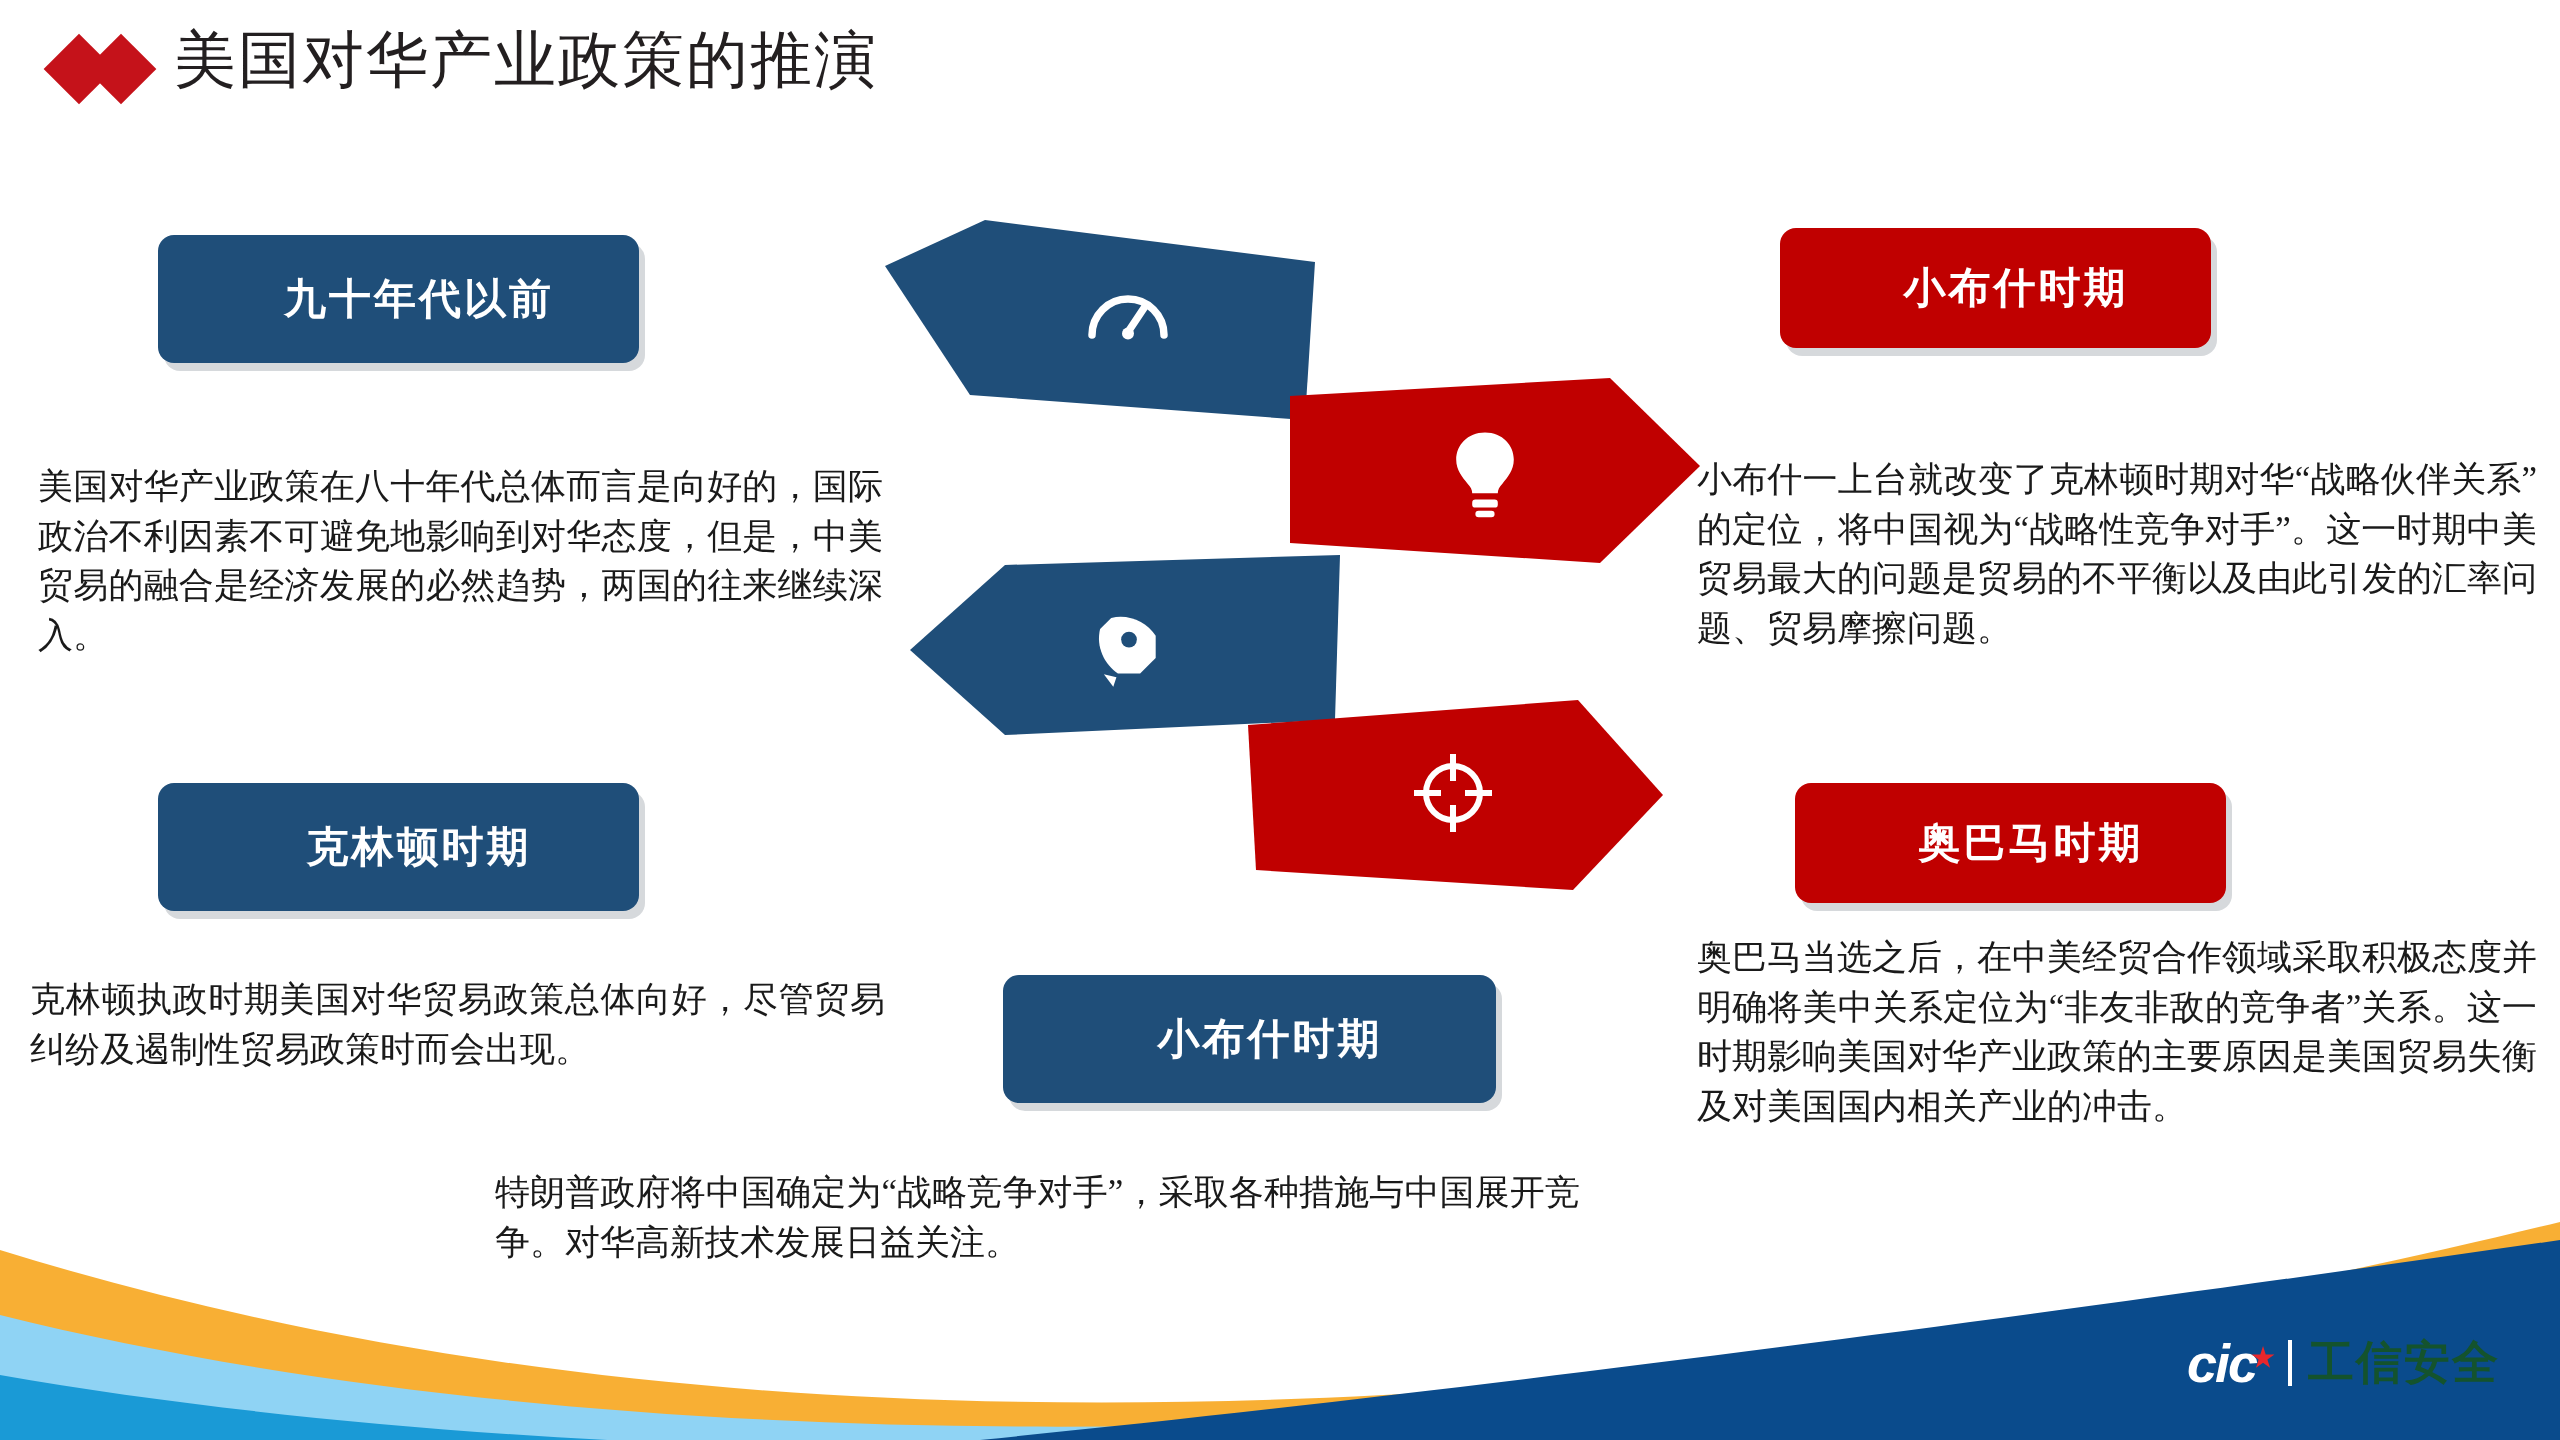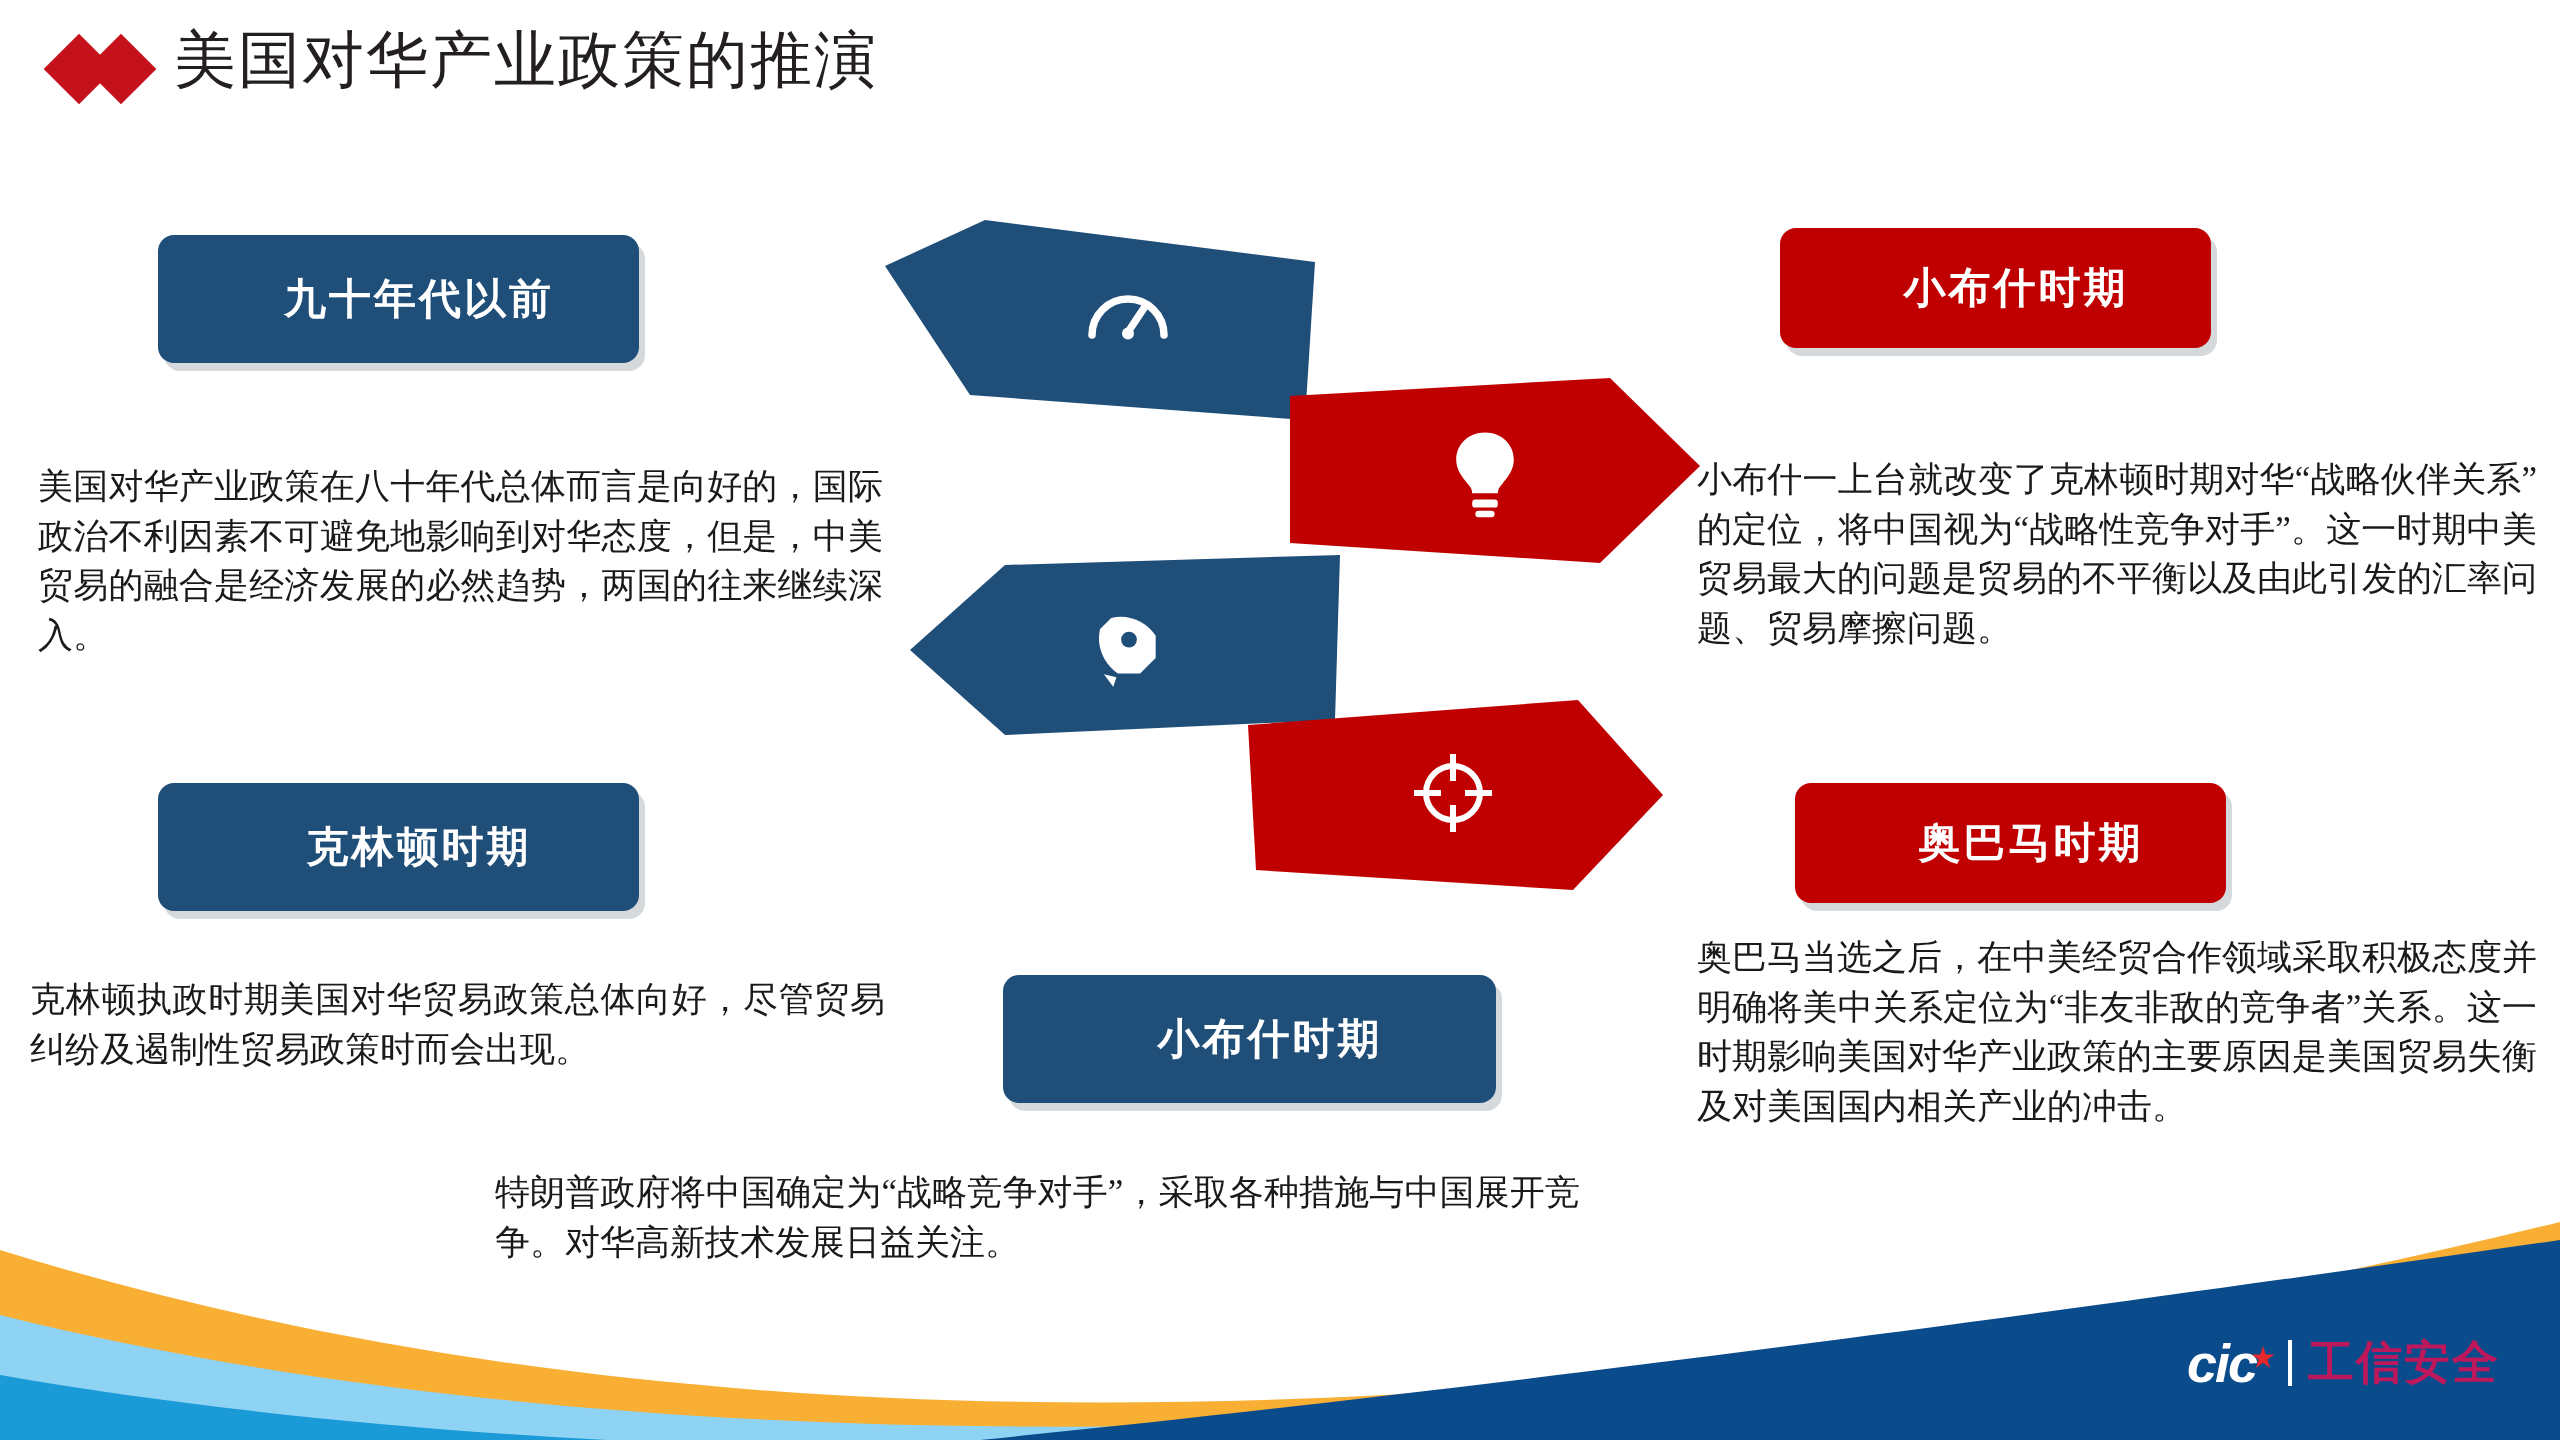--- a/index.html
+++ b/index.html
@@ -136,21 +136,21 @@
   .logo-bar {
     width: 4px;
     height: 46px;
     background: #ffffff;
     margin: 0 16px 0 10px;
   }
   .logo-cn {
     font-family: "Liberation Sans", "DejaVu Sans", sans-serif;
     font-size: 46px;
     font-weight: bold;
-    color: #be185d;
+    color: #14532d;
     letter-spacing: 2px;
   }
 </style>
 </head>
 <body>
 
 <div class="title-row">
   <div class="title-mark">
     <div class="dia a"></div>
     <div class="dia b"></div>

